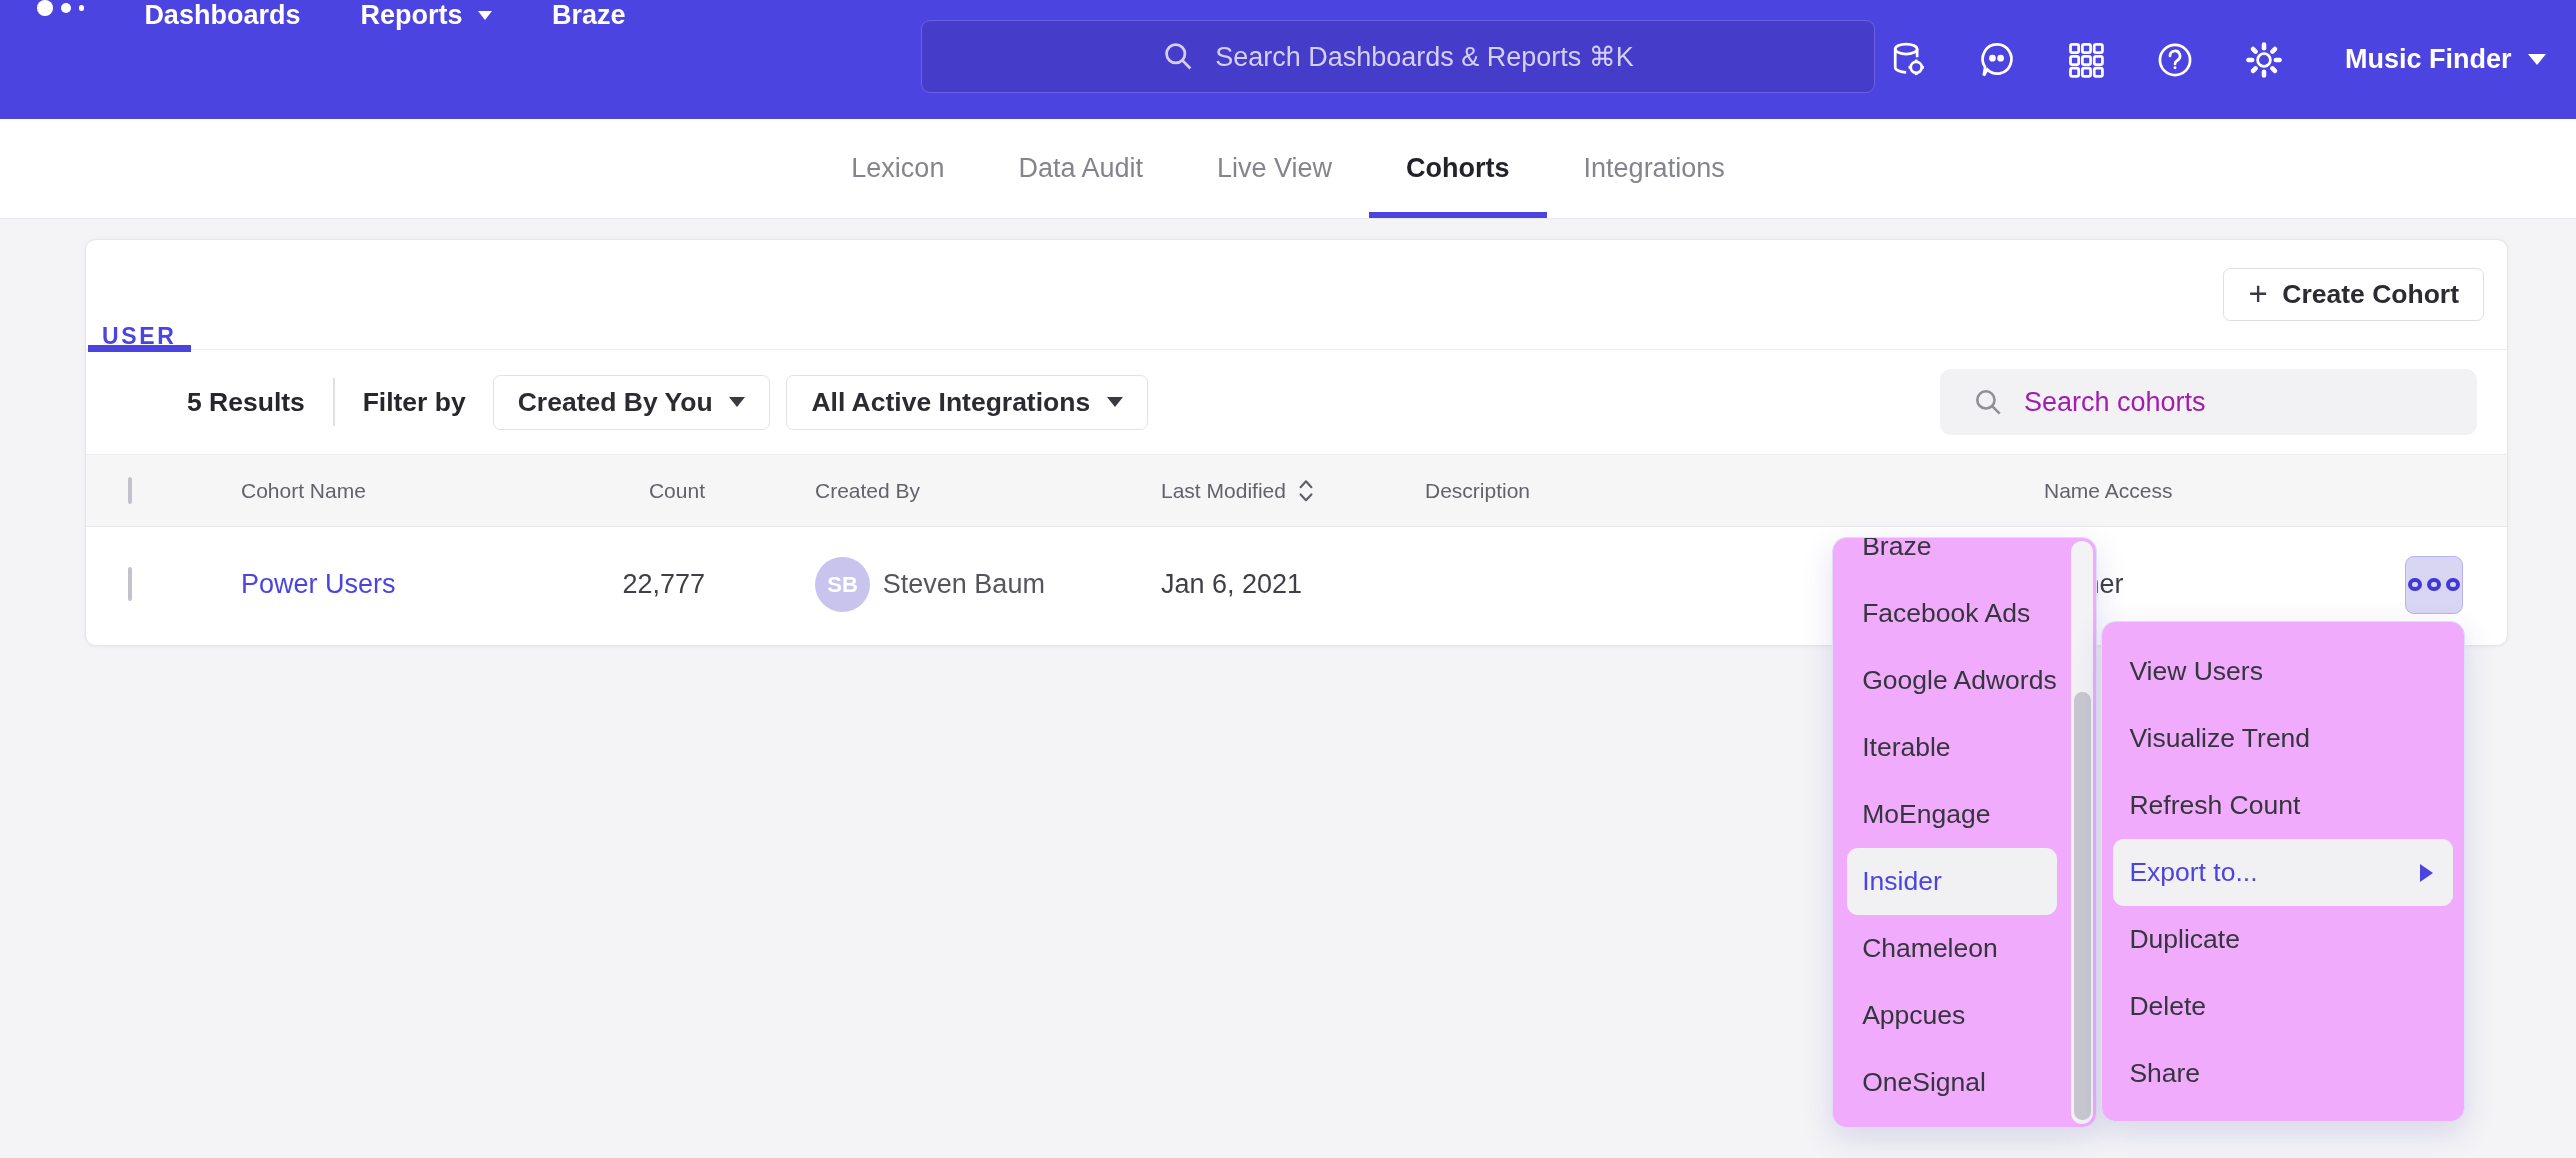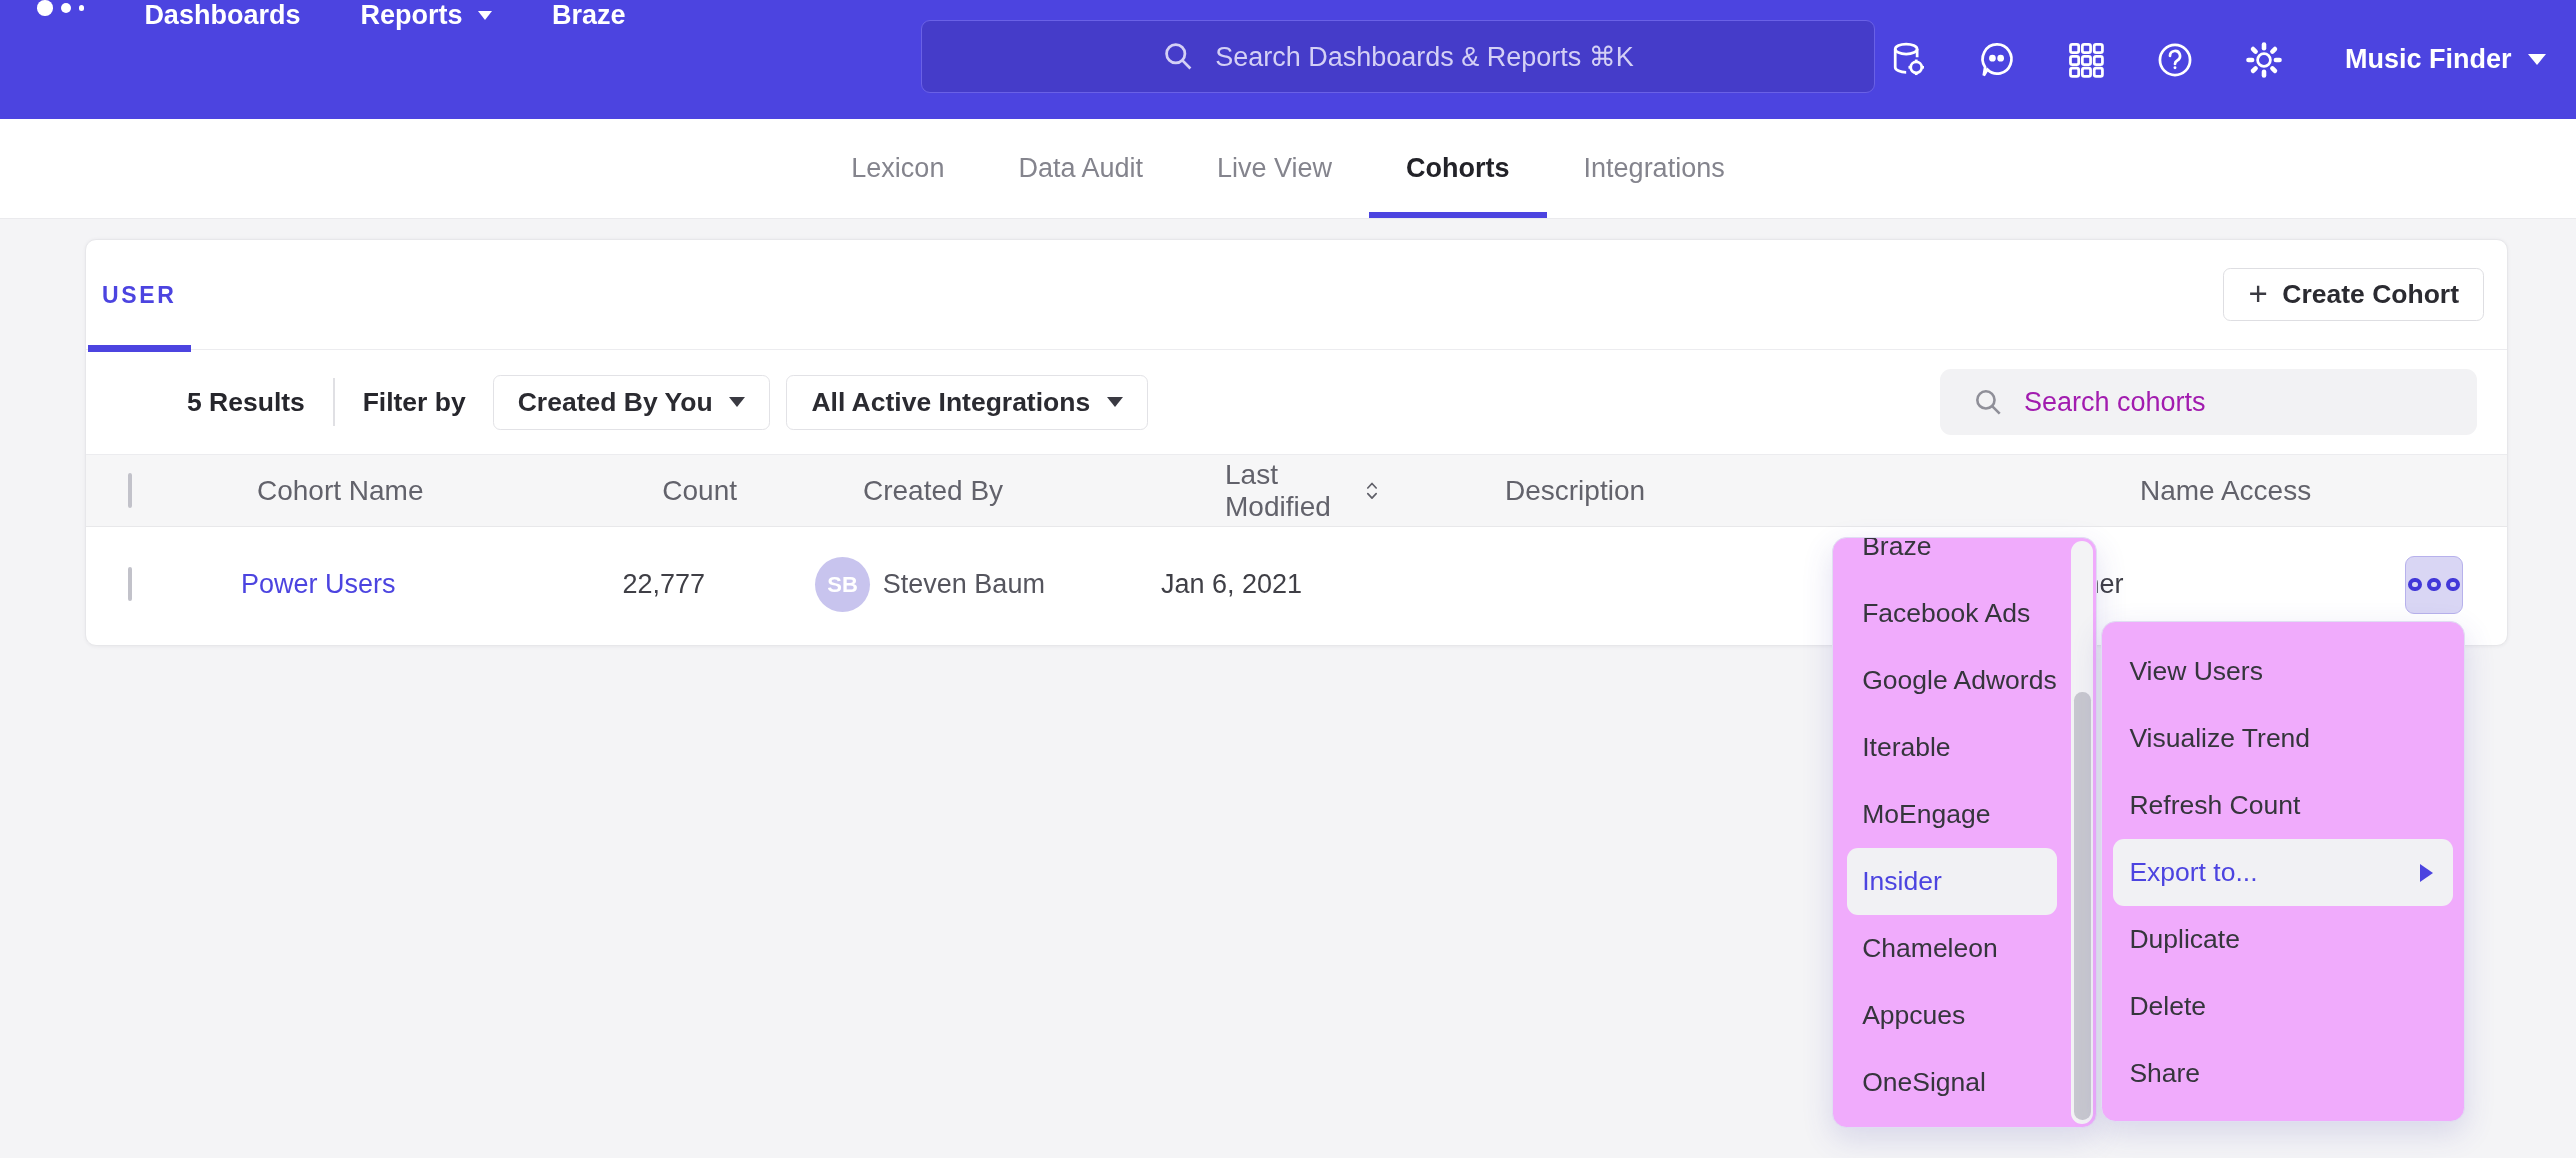--- a/index.html
+++ b/index.html
@@ -59,21 +59,21 @@
 
   
   .card {
     position: absolute; left: 85px; top: 239px; width: 2423px; height: 407px;
     background: #fff; border: 0.9px solid #e7e7ea; border-radius: 11px;
     box-shadow: 0 0.9px 3.7px rgba(30,30,60,0.05);
   }
   .card-tabs { position: relative; height: 110px; border-bottom: 1.8px solid #ececef; }
   .user-tab {
     position: absolute; left: 1.8px; top: 0; width: 103px; height: 110px;
-    display: flex; align-items: center; justify-content: center; cursor: pointer;
+    display: flex; align-items: flex-end; justify-content: center; cursor: pointer;
   }
   .user-tab .label { color: #4c44e0; font-size: 23px; font-weight: 700; letter-spacing: 2.7px; }
   .user-tab::after { content: ""; position: absolute; left: 0; right: 0; bottom: -1.8px; height: 6.4px; background: #4c44e0; }
   .create-btn {
     position: absolute; right: 23px; top: 28px; height: 53px;
     display: flex; align-items: center; gap: 14.6px; padding: 0 24px;
     background: #fff; border: 1.8px solid #dedee2; border-radius: 7.3px; cursor: pointer;
     font-size: 26.5px; font-weight: 700; color: #2b2b31;
   }
   .create-btn .plus { font-size: 33px; font-weight: 400; color: #3a3a42; line-height: 1; margin-top: -2.7px; }
@@ -93,21 +93,21 @@
   .filter-spacer { flex: 1; }
   .cohort-search {
     width: 537px; height: 66px; margin-right: 30px;
     background: #f2f2f4; border-radius: 11px;
     display: flex; align-items: center; gap: 20px; padding-left: 33px;
     color: #a21caf; font-size: 27px; cursor: text;
   }
 
   
   .tgrid { display: grid; grid-template-columns: 99px 365px 155px 346px 264px 619px 1fr; align-items: center; }
-  .thead { height: 73px; background: #f6f6f7; border-top: 0.9px solid #ececef; border-bottom: 1.8px solid #e8e8ea; color: #62626b; font-size: 28px; gap: 16px; }
+  .thead { height: 73px; background: #f6f6f7; border-top: 0.9px solid #ececef; border-bottom: 1.8px solid #e8e8ea; color: #62626b; font-size: 21px; }
   .cell-check { padding-left: 42px; }
   .checkbox { width: 38px; height: 40px; background: #fff; border: 2.7px solid #c2c2ca; border-radius: 7.3px; cursor: pointer; }
   .cell-name { padding-left: 56px; }
   .cell-count { text-align: right; }
   .cell-created { padding-left: 110px; display: flex; align-items: center; }
   .cell-modified { padding-left: 110px; display: flex; align-items: center; gap: 11px; }
   .cell-desc { padding-left: 110px; }
   .cell-access { padding-left: 110px; }
   .trow { height: 115px; position: relative; font-size: 27px; color: #3f3f46; }
   .cohort-link { color: #4c44e0; font-weight: 500; cursor: pointer; }

